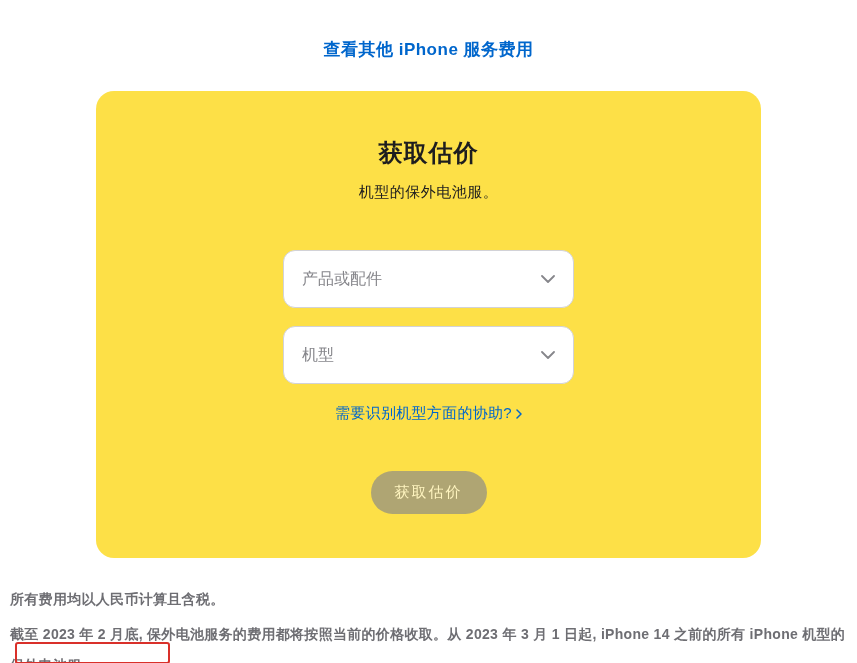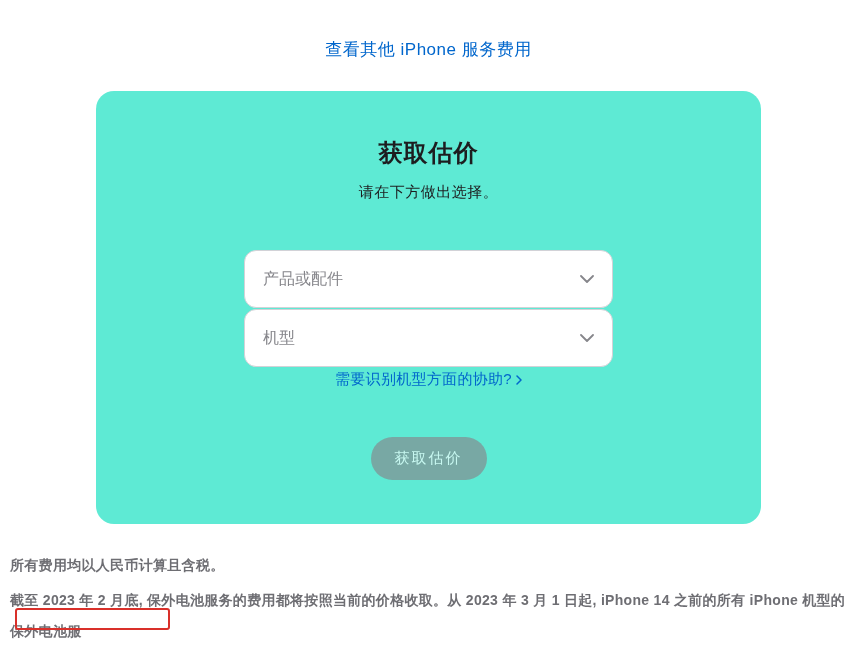--- a/index.html
+++ b/index.html
@@ -16,25 +16,25 @@
     }
     .top-link {
       text-align: center;
       padding-top: 38px;
       padding-bottom: 30px;
     }
     .top-link a {
       color: #0066cc;
       text-decoration: none;
       font-size: 17px;
-      font-weight: 400;
+      font-weight: 700;
       letter-spacing: 0.5px;
     }
     .card {
-      background: #5eead4;
+      background: #fde047;
       border-radius: 18px;
       width: 665px;
       margin: 0 auto;
       padding: 46px 40px 44px 40px;
       text-align: center;
     }
     .card-title {
       font-size: 24px;
       font-weight: 600;
       color: #1d1d1f;
@@ -42,22 +42,22 @@
       letter-spacing: 1px;
     }
     .card-subtitle {
       font-size: 15px;
       color: #1d1d1f;
       margin-bottom: 48px;
       letter-spacing: 0.5px;
     }
     .select-wrap {
       position: relative;
-      width: 369px;
-      margin: 0 auto 1px auto;
+      width: 291px;
+      margin: 0 auto 18px auto;
     }
     .select-box {
       width: 100%;
       height: 58px;
       background: #ffffff;
       border: 1px solid #d2d2d7;
       border-radius: 12px;
       padding: 0 44px 0 18px;
       text-align: left;
       font-size: 16px;
@@ -128,21 +128,21 @@
   </style>
 </head>
 <body>
 
 <div class="top-link">
   <a href="#">查看其他 iPhone 服务费用</a>
 </div>
 
 <div class="card">
   <h2 class="card-title">获取估价</h2>
-  <p class="card-subtitle">请在下方做出选择。</p>
+  <p class="card-subtitle">机型的保外电池服。</p>
 
   <div class="select-wrap">
     <div class="select-box">
       <span>产品或配件</span>
       <span class="chevron">
         <svg width="14" height="8" viewBox="0 0 14 8">
             <path d="M1 1 L7 7 L13 1" stroke="#86868b" stroke-width="1.8" fill="none" stroke-linecap="round" stroke-linejoin="round"></path>
           </svg>
       </span>
     </div>

